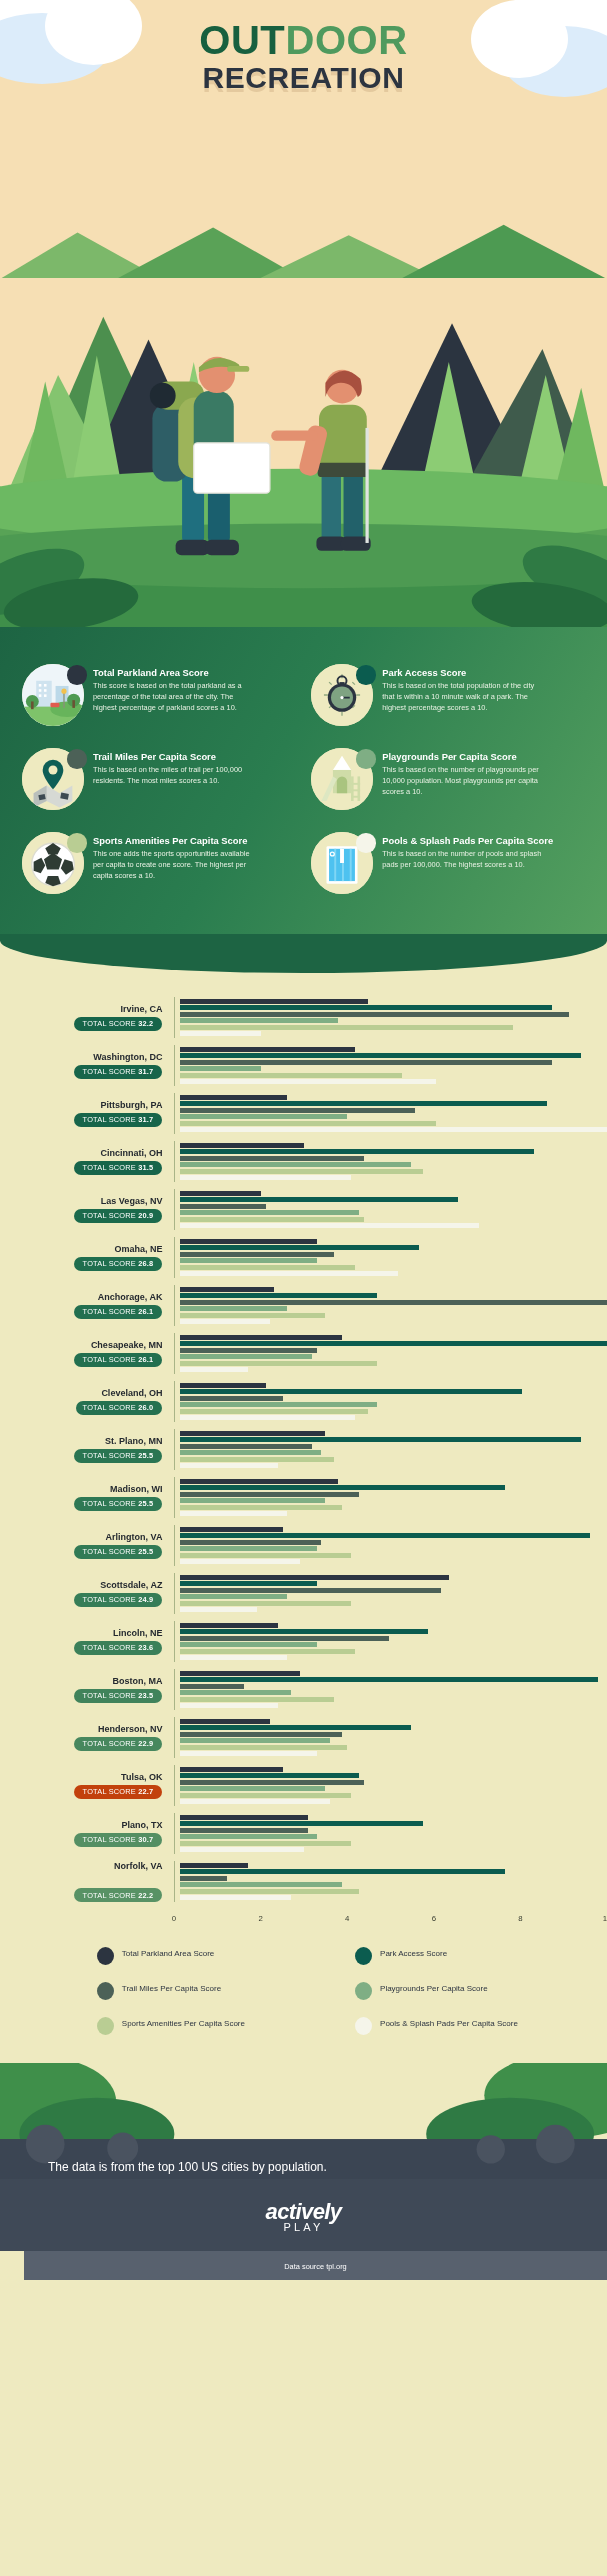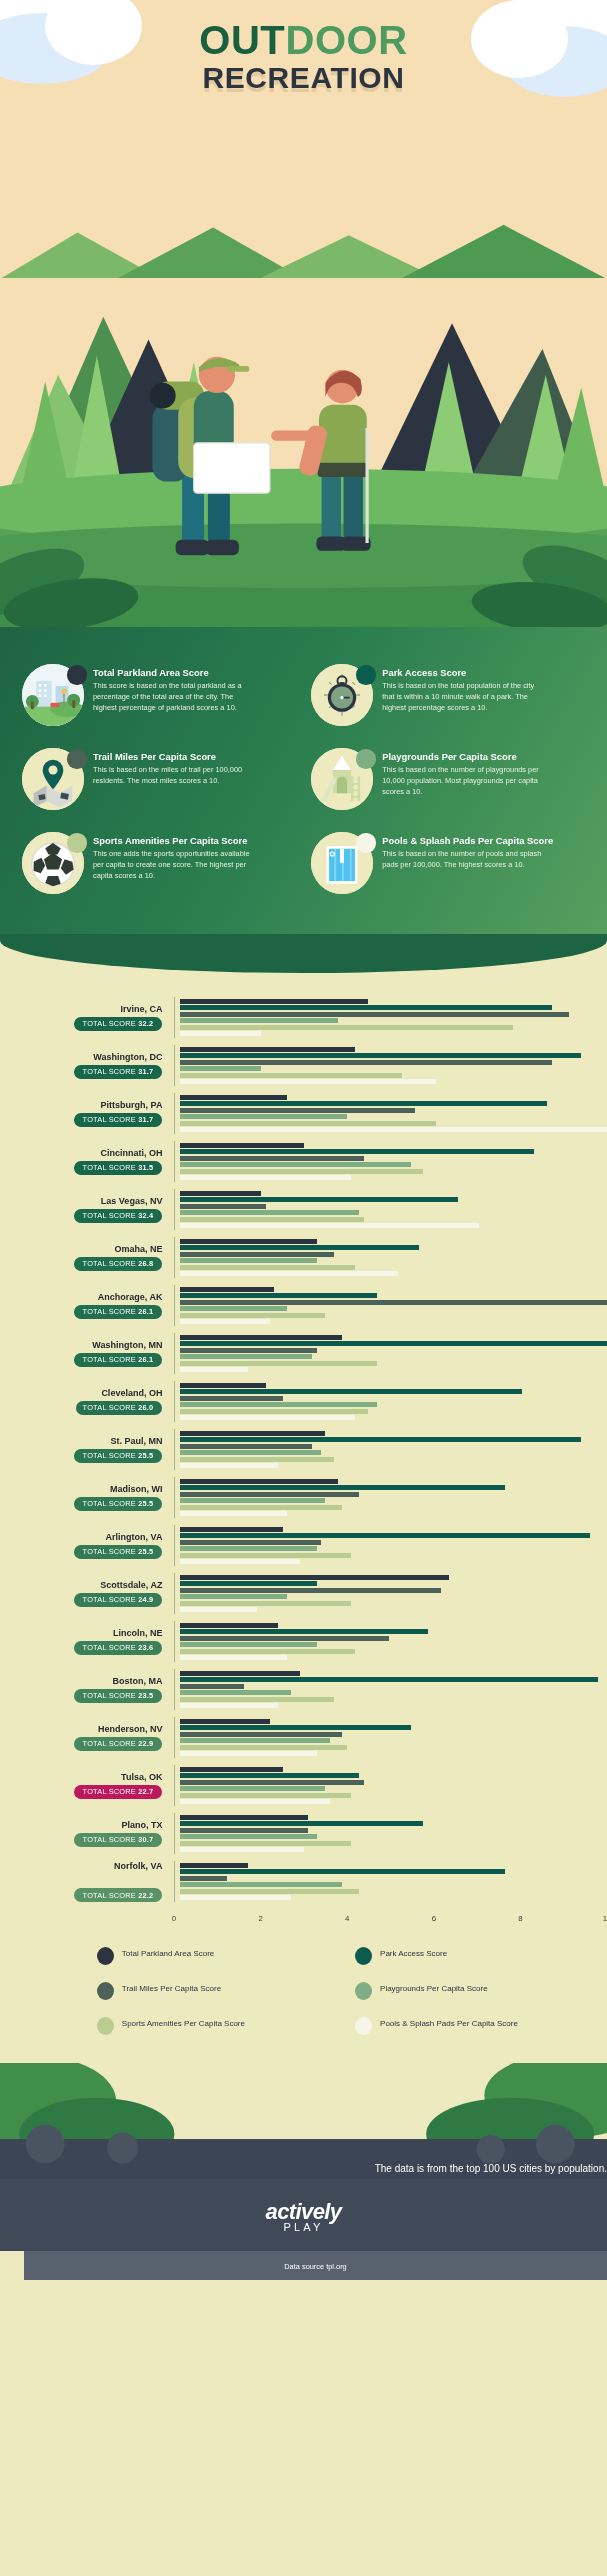--- a/index.html
+++ b/index.html
@@ -93,22 +93,22 @@
     display: grid; grid-template-columns: 1fr 1fr; gap: 17px 6.5px;
     padding: 15.5px 0 22px 97px;
   }
   .lg { display: flex; align-items: flex-start; gap: 7.8px; }
   .lg-dot { flex: 0 0 17px; width: 17px; height: 18px; border-radius: 50%; }
   .lg-txt { font-size: 8px; color: #2c3440; line-height: 1.35; padding-top: 2.6px; }
 
   
   .foot-illus { position: relative; height: 116px; background: #3b4553; overflow: hidden; }
   .foot-note {
-    position: absolute; bottom: 5.2px; left: 0; right: 0; text-align: right;
-    color: #ffffff; font-size: 10px; z-index: 6; padding-left: 48px;
+    position: absolute; bottom: 5.2px; left: 0; right: 0; text-align: left;
+    color: #ffffff; font-size: 12px; z-index: 6; padding-left: 48px;
   }
   .brandbar { background: #3f4957; padding: 19.4px 0 18px 0; text-align: center; }
   .brand-a { color: #ffffff; font-size: 22px; font-style: italic; font-weight: bold; letter-spacing: -0.6px; }
   .brand-p { color: #ffffff; font-size: 11px; letter-spacing: 3.2px; margin-top: -3.9px; }
   .srcbar { background: #58616e; padding: 9px 2px; text-align: center; margin-left: 24px; }
   .srcbar span { color: #ffffff; font-size: 7.4px; }
 </style>
 </head>
 <body>
 
@@ -404,21 +404,21 @@
           <div class="bars">
             <div class="bar" style="width: 29%; background: rgb(44, 52, 64);"></div>
             <div class="bar" style="width: 83%; background: rgb(11, 92, 79);"></div>
             <div class="bar" style="width: 43%; background: rgb(76, 97, 87);"></div>
             <div class="bar" style="width: 54%; background: rgb(127, 174, 132);"></div>
             <div class="bar" style="width: 57%; background: rgb(185, 205, 147);"></div>
             <div class="bar" style="width: 40%; background: rgb(245, 245, 234);"></div>
           </div>
         </div>
         <div class="row">
-          <div class="row-label"><div class="city">Las Vegas, NV</div><div class="score-pill" style="background: rgb(27, 106, 76);">TOTAL SCORE <b>32.4</b></div></div>
+          <div class="row-label"><div class="city">Las Vegas, NV</div><div class="score-pill" style="background: rgb(27, 106, 76);">TOTAL SCORE <b>20.9</b></div></div>
           <div class="bars">
             <div class="bar" style="width: 19%; background: rgb(44, 52, 64);"></div>
             <div class="bar" style="width: 65%; background: rgb(11, 92, 79);"></div>
             <div class="bar" style="width: 20%; background: rgb(76, 97, 87);"></div>
             <div class="bar" style="width: 42%; background: rgb(127, 174, 132);"></div>
             <div class="bar" style="width: 43%; background: rgb(185, 205, 147);"></div>
             <div class="bar" style="width: 70%; background: rgb(245, 245, 234);"></div>
           </div>
         </div>
         <div class="row">
@@ -437,21 +437,21 @@
           <div class="bars">
             <div class="bar" style="width: 22%; background: rgb(44, 52, 64);"></div>
             <div class="bar" style="width: 46%; background: rgb(11, 92, 79);"></div>
             <div class="bar" style="width: 100%; background: rgb(76, 97, 87);"></div>
             <div class="bar" style="width: 25%; background: rgb(127, 174, 132);"></div>
             <div class="bar" style="width: 34%; background: rgb(185, 205, 147);"></div>
             <div class="bar" style="width: 21%; background: rgb(245, 245, 234);"></div>
           </div>
         </div>
         <div class="row">
-          <div class="row-label"><div class="city">Washington, MN</div><div class="score-pill" style="background: rgb(34, 111, 79);">TOTAL SCORE <b>26.1</b></div></div>
+          <div class="row-label"><div class="city">Chesapeake, MN</div><div class="score-pill" style="background: rgb(34, 111, 79);">TOTAL SCORE <b>26.1</b></div></div>
           <div class="bars">
             <div class="bar" style="width: 38%; background: rgb(44, 52, 64);"></div>
             <div class="bar" style="width: 100%; background: rgb(11, 92, 79);"></div>
             <div class="bar" style="width: 32%; background: rgb(76, 97, 87);"></div>
             <div class="bar" style="width: 31%; background: rgb(127, 174, 132);"></div>
             <div class="bar" style="width: 46%; background: rgb(185, 205, 147);"></div>
             <div class="bar" style="width: 16%; background: rgb(245, 245, 234);"></div>
           </div>
         </div>
         <div class="row">
@@ -459,21 +459,21 @@
           <div class="bars">
             <div class="bar" style="width: 20%; background: rgb(44, 52, 64);"></div>
             <div class="bar" style="width: 80%; background: rgb(11, 92, 79);"></div>
             <div class="bar" style="width: 24%; background: rgb(76, 97, 87);"></div>
             <div class="bar" style="width: 46%; background: rgb(127, 174, 132);"></div>
             <div class="bar" style="width: 44%; background: rgb(185, 205, 147);"></div>
             <div class="bar" style="width: 41%; background: rgb(245, 245, 234);"></div>
           </div>
         </div>
         <div class="row">
-          <div class="row-label"><div class="city">St. Paul, MN</div><div class="score-pill" style="background: rgb(42, 117, 82);">TOTAL SCORE <b>25.5</b></div></div>
+          <div class="row-label"><div class="city">St. Plano, MN</div><div class="score-pill" style="background: rgb(42, 117, 82);">TOTAL SCORE <b>25.5</b></div></div>
           <div class="bars">
             <div class="bar" style="width: 34%; background: rgb(44, 52, 64);"></div>
             <div class="bar" style="width: 94%; background: rgb(11, 92, 79);"></div>
             <div class="bar" style="width: 31%; background: rgb(76, 97, 87);"></div>
             <div class="bar" style="width: 33%; background: rgb(127, 174, 132);"></div>
             <div class="bar" style="width: 36%; background: rgb(185, 205, 147);"></div>
             <div class="bar" style="width: 23%; background: rgb(245, 245, 234);"></div>
           </div>
         </div>
         <div class="row">
@@ -536,21 +536,21 @@
           <div class="bars">
             <div class="bar" style="width: 21%; background: rgb(44, 52, 64);"></div>
             <div class="bar" style="width: 54%; background: rgb(11, 92, 79);"></div>
             <div class="bar" style="width: 38%; background: rgb(76, 97, 87);"></div>
             <div class="bar" style="width: 35%; background: rgb(127, 174, 132);"></div>
             <div class="bar" style="width: 39%; background: rgb(185, 205, 147);"></div>
             <div class="bar" style="width: 32%; background: rgb(245, 245, 234);"></div>
           </div>
         </div>
         <div class="row">
-          <div class="row-label"><div class="city">Tulsa, OK</div><div class="score-pill" style="background: #be185d; text-align: right;">TOTAL SCORE <b>22.7</b></div></div>
+          <div class="row-label"><div class="city">Tulsa, OK</div><div class="score-pill" style="background: #c2410c; text-align: right;">TOTAL SCORE <b>22.7</b></div></div>
           <div class="bars">
             <div class="bar" style="width: 24%; background: rgb(44, 52, 64);"></div>
             <div class="bar" style="width: 42%; background: rgb(11, 92, 79);"></div>
             <div class="bar" style="width: 43%; background: rgb(76, 97, 87);"></div>
             <div class="bar" style="width: 34%; background: rgb(127, 174, 132);"></div>
             <div class="bar" style="width: 40%; background: rgb(185, 205, 147);"></div>
             <div class="bar" style="width: 35%; background: rgb(245, 245, 234);"></div>
           </div>
         </div>
         <div class="row">

